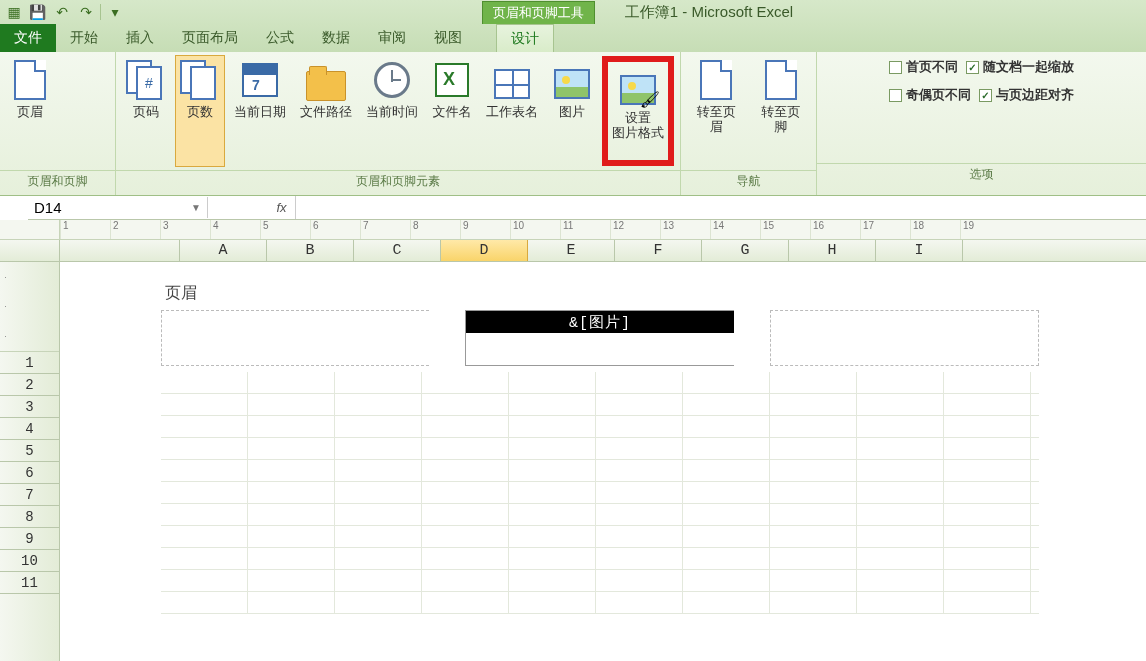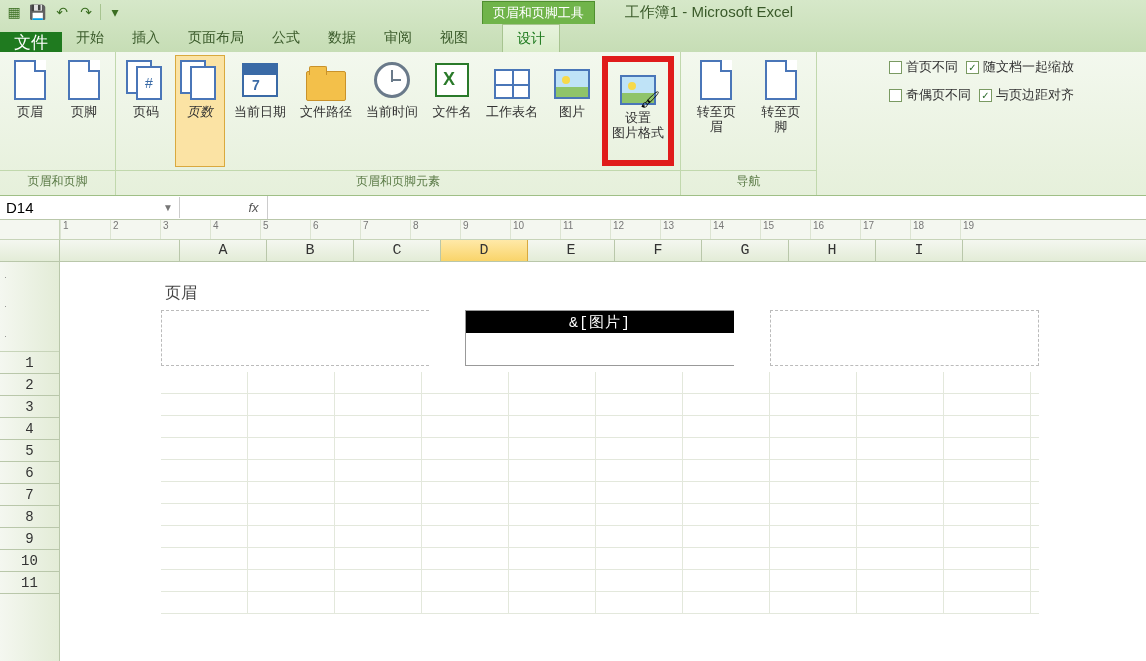--- a/index.html
+++ b/index.html
@@ -9,43 +9,43 @@
   .titlebar { height: 24px; background: linear-gradient(#d6e8c9, #cfe3c0); display: flex; align-items: center; }
   .qat { display: flex; align-items: center; gap: 4px; padding: 0 4px; }
   .qat .q-item { width: 20px; height: 20px; display:flex; align-items:center; justify-content:center; color:#3b6e22; font-size:14px; }
   .qat .sep { width:1px; height:16px; background:#a7c490; }
   .titlebar-center { flex:1; display:flex; justify-content:center; align-items:center; }
   .context-tab-label { background:#70b44a; color:#fff; padding:2px 10px; font-size:13px; border:1px solid #4f8f2f; border-bottom:none; }
   .app-title { color:#3a5a2a; font-size:15px; padding-left:30px; white-space:nowrap; }
 
   
   .tabrow { height: 28px; background: linear-gradient(#cfe3c0, #c6ddb5); display:flex; align-items:flex-end; padding-left:0; }
-  .file-tab { background:#1f7a1f; color:#fff; padding:4px 14px; font-size:17px; height:20px; display:flex; align-items:center; }
+  .file-tab { background:#1f7a1f; color:#fff; padding:4px 14px; font-size:14px; height:28px; display:flex; align-items:center; }
   .tab { padding:4px 14px; font-size:14px; color:#3a5a2a; height:28px; display:flex; align-items:center; }
   .tab.contextual { color:#1f7a1f; background:linear-gradient(#e7f3de,#d9ecc9); border:1px solid #a7c490; border-bottom:none; }
 
   
   .ribbon { height: 144px; background: linear-gradient(#f3f8ee, #e6f0db); border-bottom:1px solid #9fbf86; display:flex; }
   .group { border-right:1px solid #c1d8ad; display:flex; flex-direction:column; }
   .group-content { flex:1; display:flex; align-items:center; padding:4px 6px; gap:6px; }
   .group-label { height:32px; text-align:center; font-size:12px; color:#5a7a46; border-top:1px solid #c1d8ad; padding-top:2px; }
   .big-btn { display:flex; flex-direction:column; align-items:center; justify-content:flex-start; padding:4px 4px 0 4px; min-width:48px; height:110px; }
   .big-btn .icon { width:40px; height:40px; margin-bottom:4px; display:flex; align-items:center; justify-content:center; }
   .big-btn .lbl { font-size:13px; color:#333; text-align:center; line-height:15px; }
-  .big-btn.active { background:#fbe3a4; outline:1px solid #d9a93e;font-style:italic; }
+  .big-btn.active { background:#fbe3a4; outline:1px solid #d9a93e; }
   .highlight-box { border:6px solid #e01b1b; }
 
   
   .opts { display:flex; flex-direction:column; gap:10px; padding:6px 10px; }
-  .opt-row { display:flex; gap:8px; }
+  .opt-row { display:flex; gap:8px;font-weight:bold; }
   .chk { display:flex; align-items:center; gap:4px; font-size:13px; color:#333; }
   .chk .box { width:13px; height:13px; border:1px solid #7a9a62; background:#fff; display:flex; align-items:center; justify-content:center; font-size:10px; color:#2a6a2a; }
 
   
-  .formula-bar { height:24px; border-bottom:1px solid #b9c7aa; display:flex; align-items:center; background:#fff; }
+  .formula-bar { height:24px; border-bottom:1px solid #b9c7aa; display:flex; align-items:center; background:#fff;margin-left:28px; }
   .name-box { width:180px; border-right:1px solid #ccc; padding:2px 6px; font-family: "Courier New", monospace; font-size:15px; display:flex; align-items:center; justify-content:space-between; }
   .name-box .dd { color:#777; font-size:10px; }
   .fx { width:28px; text-align:center; font-style:italic; color:#555; font-size:13px; border-right:1px solid #ccc; height:100%; display:flex; align-items:center; justify-content:center;}
   .formula-input { flex:1; height:100%; border:none; padding:2px 6px; font-size:13px; }
 
   
   .ruler { height:20px; background:#f4f7f0; border-bottom:1px solid #c7d4b9; display:flex; font-size:10px; color:#777; }
   .ruler .corner { width:60px; border-right:1px solid #c7d4b9; }
   .ruler .ticks { flex:1; display:flex; align-items:center; position:relative; }
   .ruler .tick { width:50px; text-align:left; border-left:1px solid #dce4d2; height:100%; padding-left:2px;}
@@ -132,26 +132,20 @@
 <div class="ribbon">
 
   <div class="group" style="width:116px">
     <div class="group-content">
       <div class="big-btn">
         <div class="icon">
             <div class="ic-page"></div>
           </div>
         <div class="lbl">页眉</div>
       </div>
-      <div class="big-btn">
-        <div class="icon">
-            <div class="ic-page"></div>
-          </div>
-        <div class="lbl">页脚</div>
-      </div>
     </div>
     <div class="group-label">页眉和页脚</div>
   </div>
 
   <div class="group" style="flex:0 0 auto">
     <div class="group-content">
       <div class="big-btn">
         <div class="icon">
             <div class="ic-pages">
               <div class="a"></div>
@@ -254,20 +248,21 @@
         <label class="chk">
             <span class="box"></span>
             <span>奇偶页不同</span>
           </label>
         <label class="chk">
             <span class="box">✓</span>
             <span>与页边距对齐</span>
           </label>
       </div>
     </div>
+    <div class="group-label">选项</div>
   </div>
 </div>
 
 <div class="formula-bar">
   <div class="name-box">
     <span>D14</span>
     <span class="dd">▼</span>
   </div>
   <div style="width:60px"></div>
   <div class="fx">fx</div>

